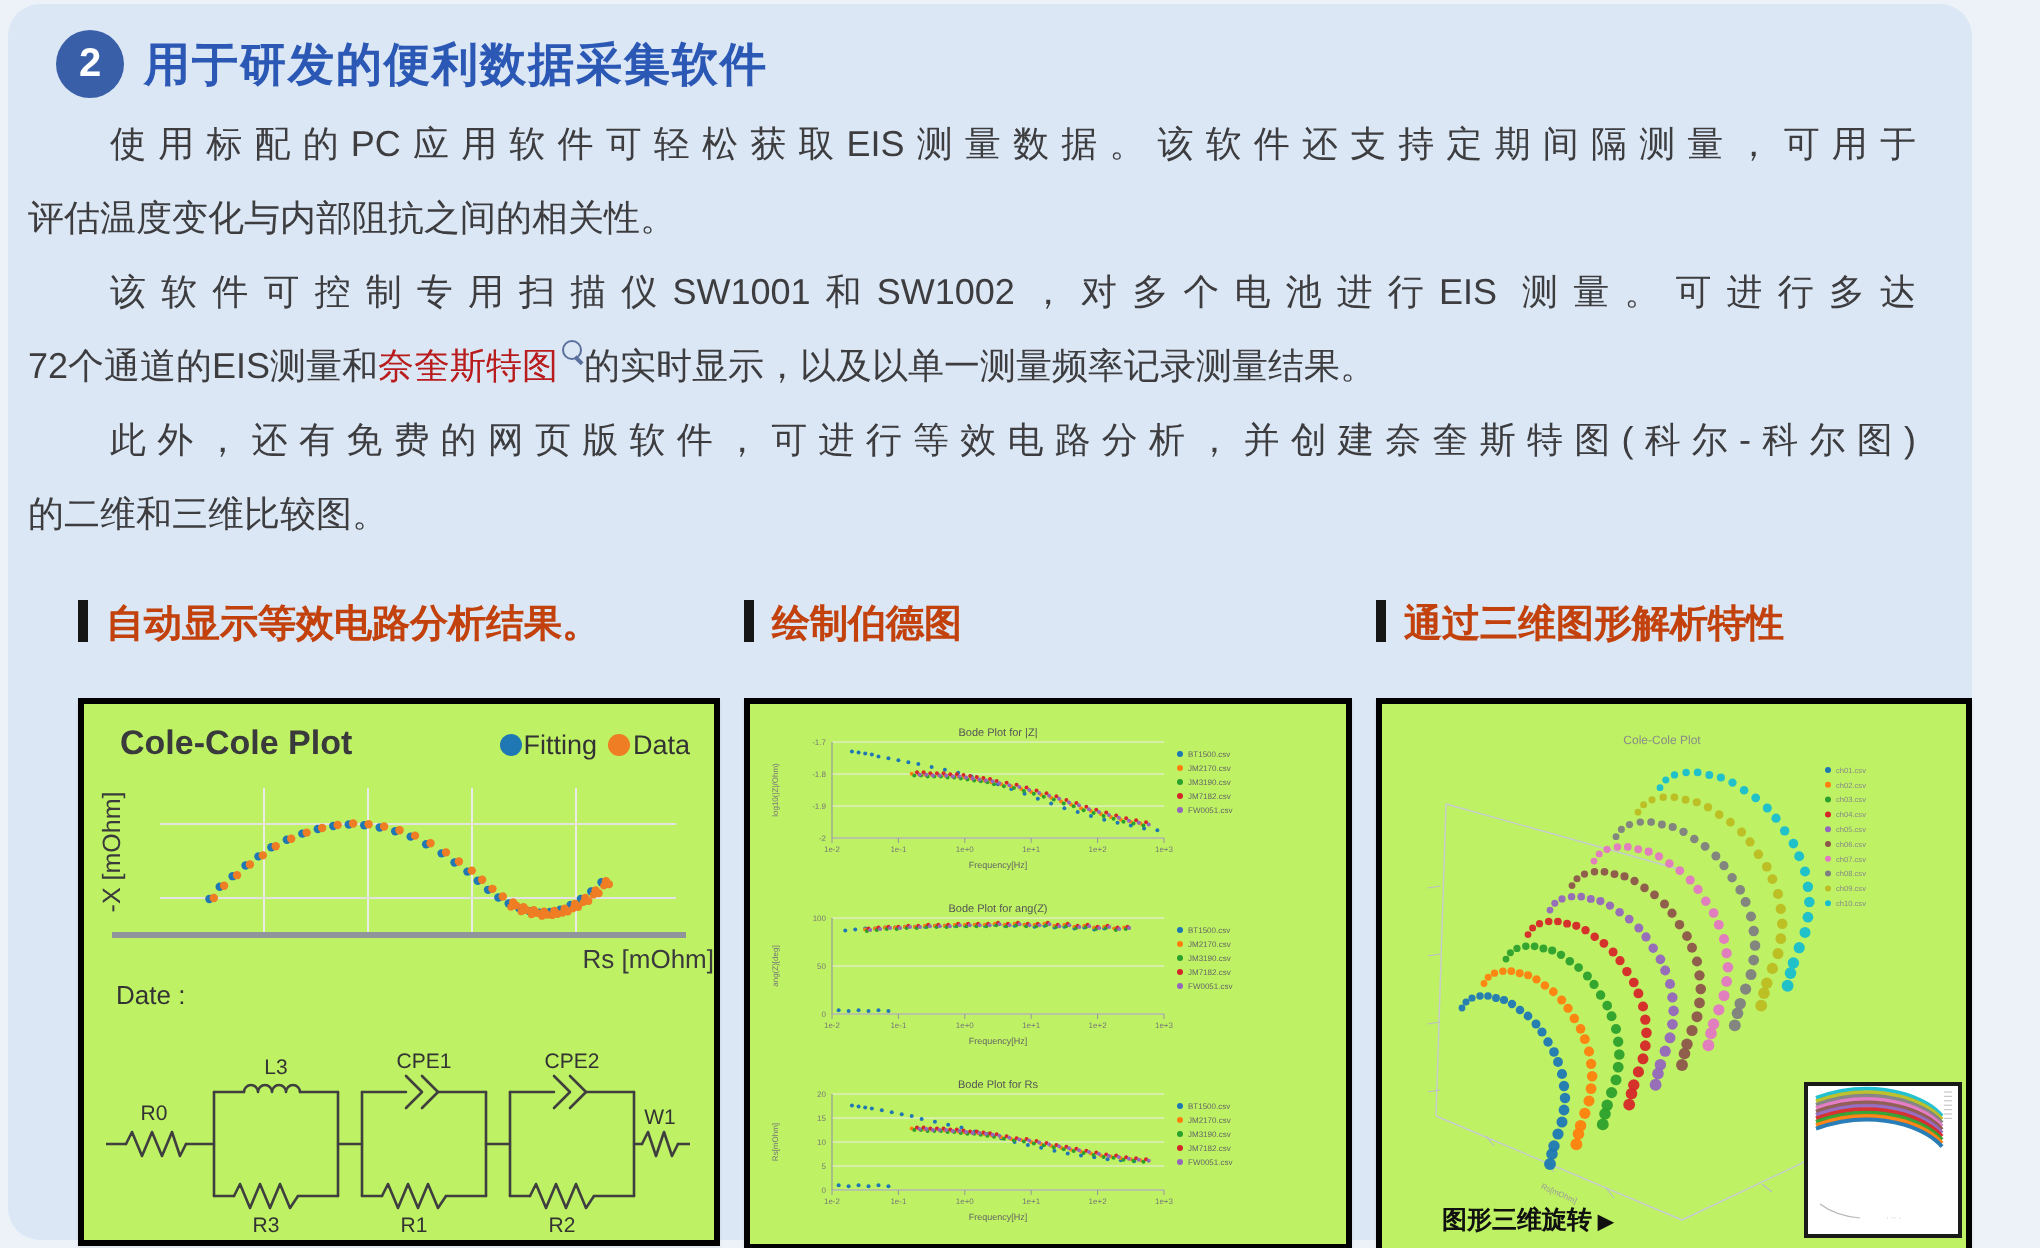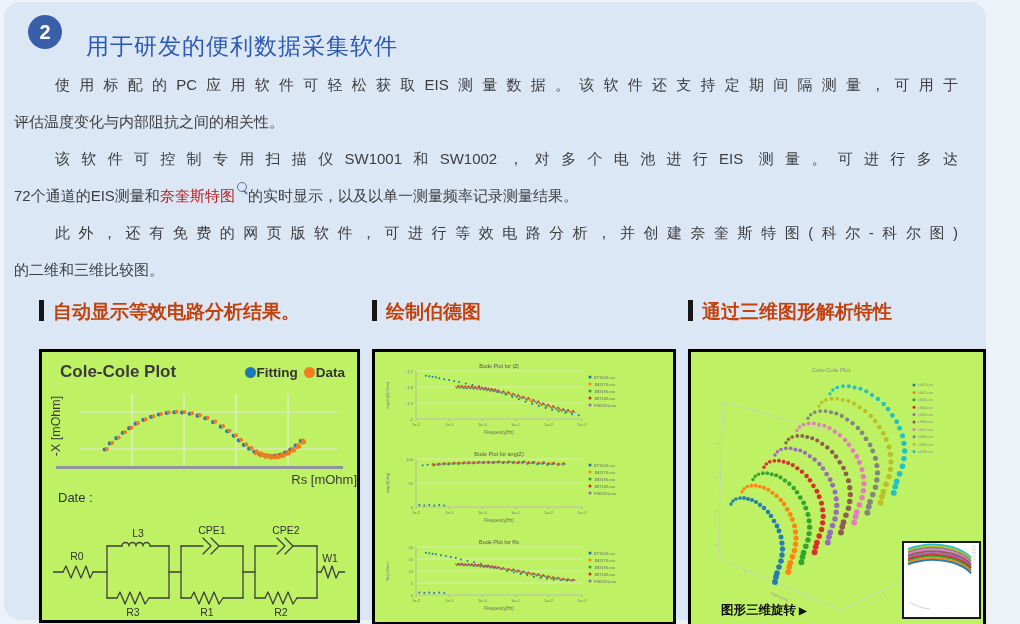--- a/index.html
+++ b/index.html
@@ -1,36 +1,36 @@
 <!DOCTYPE html>
 <html><head>
 <meta charset="utf-8">
 <style>
   html,body{margin:0;padding:0}
   body{width:1020px;height:624px;background:#edf2f9;font-family:"Liberation Sans",sans-serif;position:relative;overflow:hidden}
   .container{position:absolute;left:4px;top:2px;width:982px;height:618px;background:#dbe7f4;border-radius:16px}
   .badge{position:absolute;left:24px;top:13px;width:34px;height:34px;border-radius:50%;background:#3a5fa9;color:#fff;
          font-weight:bold;font-size:20px;display:flex;align-items:center;justify-content:center}
-  .title{position:absolute;left:68px;top:15px;font-size:23px;font-weight:normal;color:#2b58b5;margin:14px;letter-spacing:1px}
-  .bodytext{position:absolute;left:10px;top:64px;width:944px;font-size:15px;color:#3d3d40}
+  .title{position:absolute;left:68px;top:15px;font-size:23px;font-weight:bold;color:#2b58b5;margin:0;letter-spacing:1px}
+  .bodytext{position:absolute;left:10px;top:52px;width:944px;font-size:18px;color:#3d3d40}
   .tl{display:block;height:37px;line-height:37px;white-space:nowrap}
   .just{white-space:normal;text-align:justify;text-align-last:justify;overflow:hidden}
   .ind{padding-left:41px}
   .qlink{color:#b91c1c;text-decoration:none;cursor:pointer}
   .mag{display:inline-block;width:8px;height:8px;border:1.7px solid #5b6f9e;border-radius:50%;position:relative;top:-9px;margin:0 1px 0 2px}
   .mag::after{content:"";position:absolute;width:4.5px;height:1.7px;background:#5b6f9e;left:5px;top:7.5px;transform:rotate(45deg)}
   .ph{position:absolute;top:297px;font-size:19px;font-weight:bold;color:#c2410c;white-space:nowrap}
   .ph .bar{display:inline-block;width:5px;height:21px;background:#161616;margin-right:9px;vertical-align:-3px}
   .ph1{left:35px}.ph2{left:368px}.ph3{left:684px}
   .card{position:absolute;top:347px;background:#bef264;border:3px solid #000000;box-shadow:0 1px 2px rgba(0,0,0,.07)}
   .card1{left:35px;width:315px;height:268px}
   .card2{left:368px;width:298px;height:270px}
   .card3{left:684px;width:292px;height:273px}
   .cc-title{position:absolute;left:18px;top:10px;font-size:17px;font-weight:bold;color:#3a3a3c}
-  .cc-legend{position:absolute;right:12px;top:13px;font-size:13.5px;font-weight:bold;color:#333;display:flex;align-items:center}
+  .cc-legend{position:absolute;right:12px;top:13px;font-size:13.5px;font-weight:normal;color:#333;display:flex;align-items:center}
   .dot{width:11px;height:11px;border-radius:50%;display:inline-block;margin:0 1px 0 6px}
   .cc-plot{position:absolute;left:38px;top:38px}
   .cc-axis{position:absolute;left:14px;top:114px;width:287px;height:3px;background:#8f959b}
   .cc-xlabel{position:absolute;left:0;top:120px;width:100%;text-align:right;font-size:13px;color:#3a3a3c}
   .cc-ylabel{position:absolute;left:-37px;top:66px;width:104px;height:16px;text-align:center;font-size:12.5px;color:#3a3a3c;transform:rotate(-90deg)}
   .model-label{position:absolute;left:16px;top:138px;font-size:13px;color:#333}
   .model-formula{position:absolute;left:16px;top:156px;font-size:11.6px;color:#333}
   .circuit{position:absolute;left:11px;top:172px}
   .circ{stroke:#3f3f3f;stroke-width:1.3;fill:none;stroke-linejoin:round;stroke-linecap:round}
   .clabel{font-size:10.5px;fill:#333;text-anchor:middle;font-family:"Liberation Sans",sans-serif}

